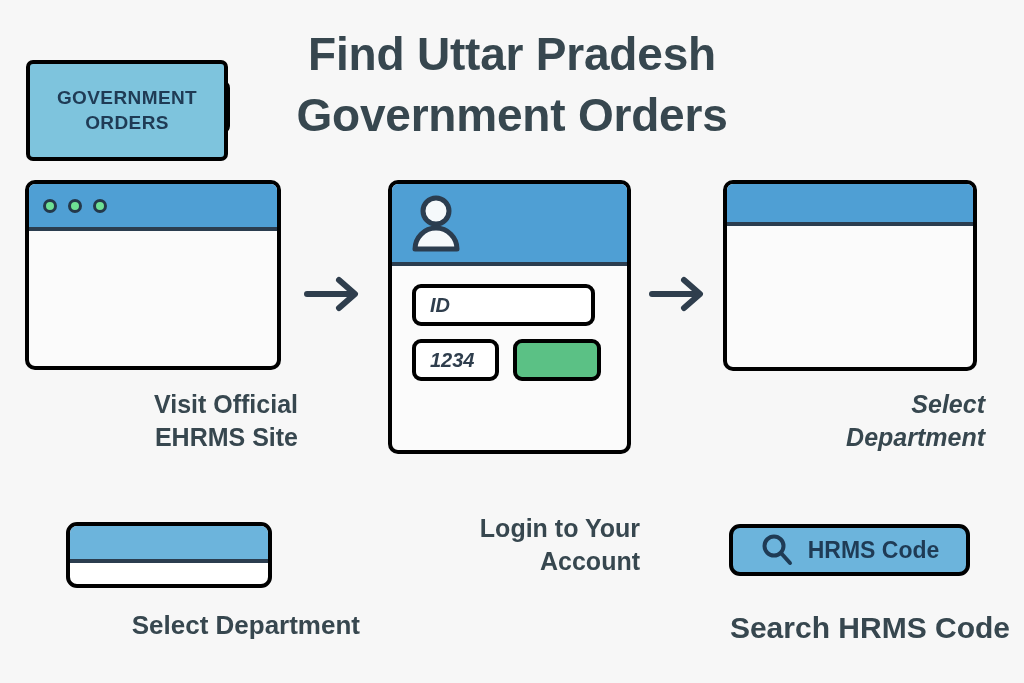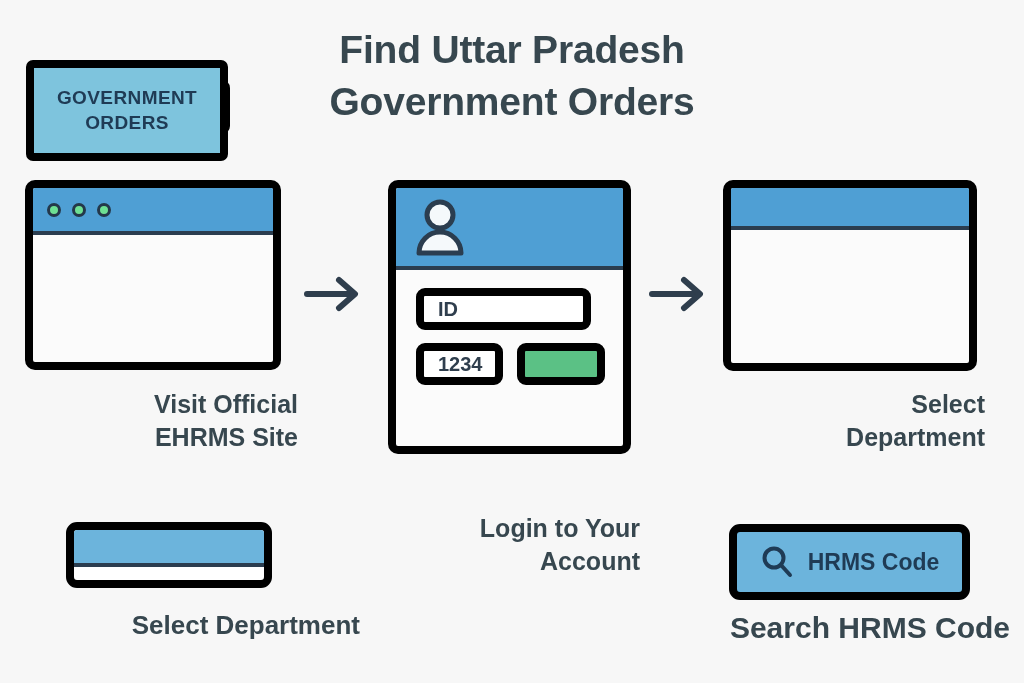--- a/index.html
+++ b/index.html
@@ -16,31 +16,31 @@
     position: relative;
   }
 
   
   .page-title {
     position: absolute;
     top: 24px;
     left: 0;
     width: 1024px;
     text-align: center;
-    font-size: 39px;
+    font-size: 46px;
     font-weight: bold;
     line-height: 1.33;
     letter-spacing: -0.2px;
     color: #37474f;
     white-space: pre-line;
   }
 
   
   .outline {
-    border: 8px solid #000000;
+    border: 4px solid #000000;
     box-sizing: border-box;
   }
 
   
   .browser-card {
     position: absolute;
     left: 25px;
     top: 180px;
     width: 256px;
     height: 190px;
@@ -101,20 +101,21 @@
   }
   .avatar-icon {
     position: absolute;
     left: 18px;
     top: 10px;
     width: 52px;
     height: 58px;
   }
   .login-body {
     padding: 18px 32px 0 20px;
+    font-style: italic;
   }
   .field {
     height: 42px;
     border-radius: 9px;
     background: #ffffff;
     display: flex;
     align-items: center;
     padding-left: 14px;
     box-sizing: border-box;
     font-size: 20px;
@@ -190,21 +191,21 @@
     position: absolute;
     text-align: right;
     font-size: 25px;
     font-weight: bold;
     line-height: 1.32;
     color: #37474f;
     white-space: pre-line;
   }
   .cap-1 { left: 8px;   top: 388px; width: 290px; }
   .cap-2 { left: 380px; top: 472px; width: 260px; margin-top: 40px; }
-  .cap-3 { left: 715px; top: 388px; width: 270px; }
+  .cap-3 { left: 715px; top: 388px; width: 270px; font-style: italic; }
   .cap-4 { left: 30px;  top: 608px; width: 330px; font-size: 26px; }
   .cap-5 { left: 690px; top: 608px; width: 320px; font-size: 30px; }
 
   
   .dept-card {
     position: absolute;
     left: 66px;
     top: 522px;
     width: 206px;
     height: 66px;
@@ -217,21 +218,21 @@
     background: #6cb4dc;
     border-bottom: 4px solid #2b3d4f;
   }
 
   
   .search-btn {
     position: absolute;
     left: 729px;
     top: 524px;
     width: 241px;
-    height: 76px;
+    height: 52px;
     border-radius: 11px;
     background: #6cb4dc;
     display: flex;
     align-items: center;
     justify-content: center;
     gap: 14px;
   }
   .search-icon { width: 34px; height: 34px; flex: none; }
   .search-label {
     font-size: 23px;

